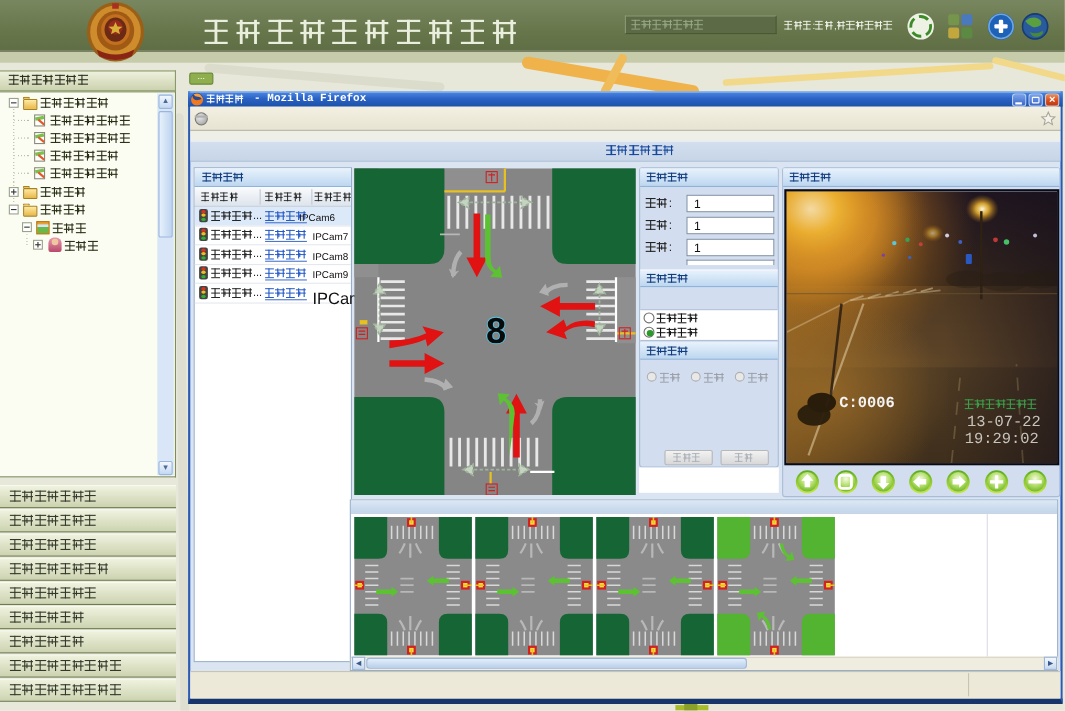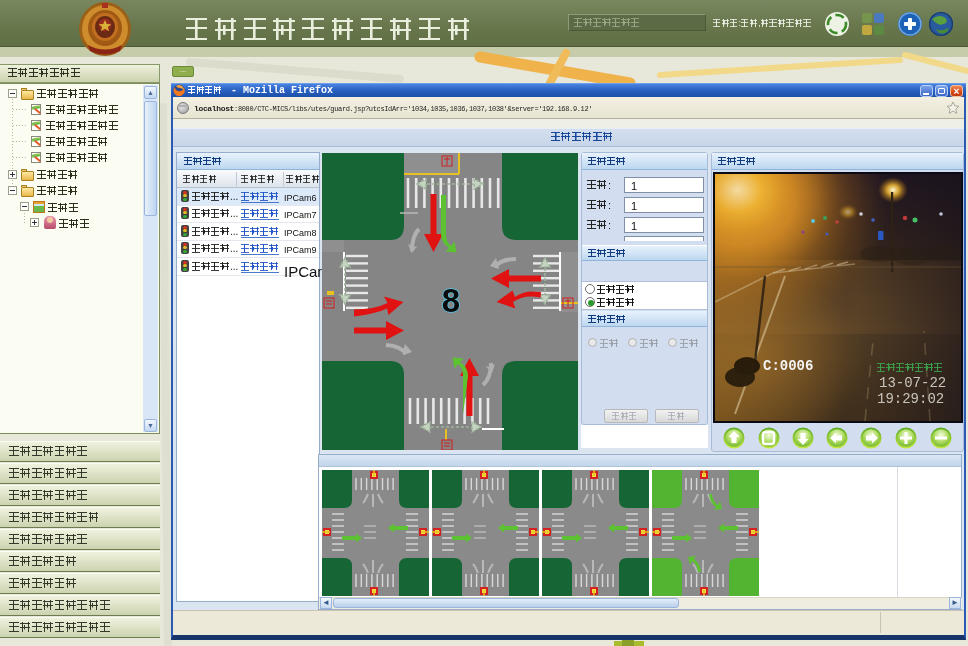--- a/index.html
+++ b/index.html
@@ -221,21 +221,20 @@
       <div class="ab" style="left:2px;top:7px;width:6px;height:2px;background:#fff"></div>
     </div>
 <div class="ab" style="left:935px;top:84.5px;width:13px;height:12px;background:linear-gradient(#7aa2e8,#3a66c8);border:1px solid #b8d0f4;border-radius:3px">
       <div class="ab" style="left:2px;top:2px;width:7px;height:6px;border:1.5px solid #fff;border-radius:1px"></div>
     </div>
 <div class="ab" style="left:950px;top:84.5px;width:13px;height:12px;background:linear-gradient(#f08a50,#d84818 60%,#c03810);border:1px solid #f0c0a0;border-radius:3px;color:#fff;font-size:10px;font-weight:bold;text-align:center;line-height:11px">×</div>
 
 <div class="ab" style="left:173px;top:97px;width:791px;height:22px;background:linear-gradient(#f3f0e2,#e7e4d2);border-bottom:1px solid #b4b09c"></div>
 <div class="ab" style="left:177px;top:102px;width:12px;height:12px;border-radius:50%;background:radial-gradient(circle at 35% 35%,#e8e8e8,#9a9a9a);border:1px solid #787878"></div>
 <div class="ab" style="left:177px;top:105px;width:12px;height:2px;background:#b0b0b0"></div>
-<div class="ab" style="left:194px;top:104px;font-family:'Liberation Mono',monospace;font-size:7px;letter-spacing:-0.35px;color:#222"><b style="font-size:8px">localhost</b>:8080/CTC-MICS/libs/utes/guard.jsp?utcsIdArr='1034,1035,1036,1037,1038'&amp;server='192.168.9.12'</div>
 <svg class="ab" style="left:946px;top:101px" width="14" height="14" viewBox="0 0 14 14">
       <path d="M7 1 l1.8 3.9 4.2.4-3.2 2.8 1 4.2-3.8-2.3-3.8 2.3 1-4.2L1 5.3l4.2-.4z" fill="#f4f2ea" stroke="#a8a89a" stroke-width="1"></path>
     </svg>
 
 <div class="ab" style="left:173px;top:119px;width:791px;height:9px;background:#eef0e8"></div>
 <div class="ab" style="left:173px;top:128px;width:791px;height:19px;background:linear-gradient(#d3dfee,#c7d5e8);border-top:1px solid #e8eef6;border-bottom:1px solid #aabdd6"></div>
 <div class="ab" style="left:551px;top:132px">
       <span class="zh" style="font-size:11px;color:#17489c;"><i class="g b"></i><i class="g b h"></i><i class="g b"></i><i class="g b h"></i><i class="g b"></i><i class="g b h"></i></span>
     </div>
 <div class="ab" style="left:176px;top:152px;width:144px;height:450px;background:#fff;border:1px solid #96aecb"></div>
@@ -260,21 +259,21 @@
     <div class="ab" style="left:181px;top:190px;width:8px;height:12px;background:#444;border-radius:2px"></div>
     <div class="ab" style="left:183px;top:191px;width:4px;height:3px;background:#e03020;border-radius:50%"></div>
     <div class="ab" style="left:183px;top:194px;width:4px;height:3px;background:#e8c020;border-radius:50%"></div>
     <div class="ab" style="left:183px;top:198px;width:4px;height:3px;background:#30b030;border-radius:50%"></div>
     <div class="ab" style="left:192px;top:192px">
       <span class="zh" style="font-size:10px;color:#222;"><i class="g"></i><i class="g h"></i><i class="g"></i><i class="g h"></i><span class="lt">.</span><span class="lt">.</span><span class="lt">.</span></span>
     </div>
     <div class="ab" style="left:241px;top:192px;border-bottom:1px solid #4a78d0">
       <span class="zh" style="font-size:10px;color:#2257c5;"><i class="g"></i><i class="g h"></i><i class="g"></i><i class="g h"></i></span>
     </div>
-    <div class="ab" style="left:284px;top:193px;font-size:9px;color:#111">IPCam6</div>
+    <div class="ab" style="left:272px;top:193px;font-size:9px;color:#111">IPCam6</div>
     <div class="ab" style="left:177px;top:222px;width:142px;height:1px;background:#e4e8ee"></div>
     <div class="ab" style="left:181px;top:207px;width:8px;height:12px;background:#444;border-radius:2px"></div>
     <div class="ab" style="left:183px;top:208px;width:4px;height:3px;background:#e03020;border-radius:50%"></div>
     <div class="ab" style="left:183px;top:211px;width:4px;height:3px;background:#e8c020;border-radius:50%"></div>
     <div class="ab" style="left:183px;top:215px;width:4px;height:3px;background:#30b030;border-radius:50%"></div>
     <div class="ab" style="left:192px;top:209px">
       <span class="zh" style="font-size:10px;color:#222;"><i class="g"></i><i class="g h"></i><i class="g"></i><i class="g h"></i><span class="lt">.</span><span class="lt">.</span><span class="lt">.</span></span>
     </div>
     <div class="ab" style="left:241px;top:209px;border-bottom:1px solid #4a78d0">
       <span class="zh" style="font-size:10px;color:#2257c5;"><i class="g"></i><i class="g h"></i><i class="g"></i><i class="g h"></i></span>

